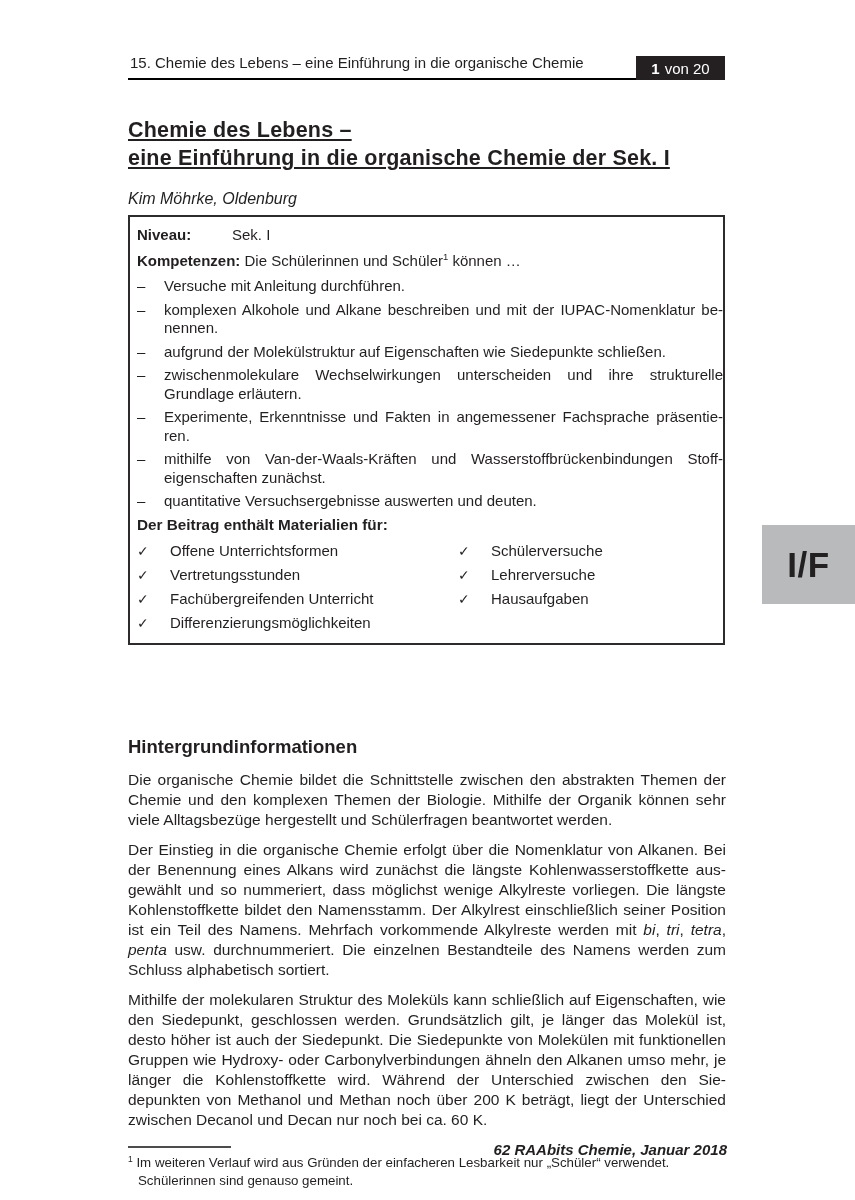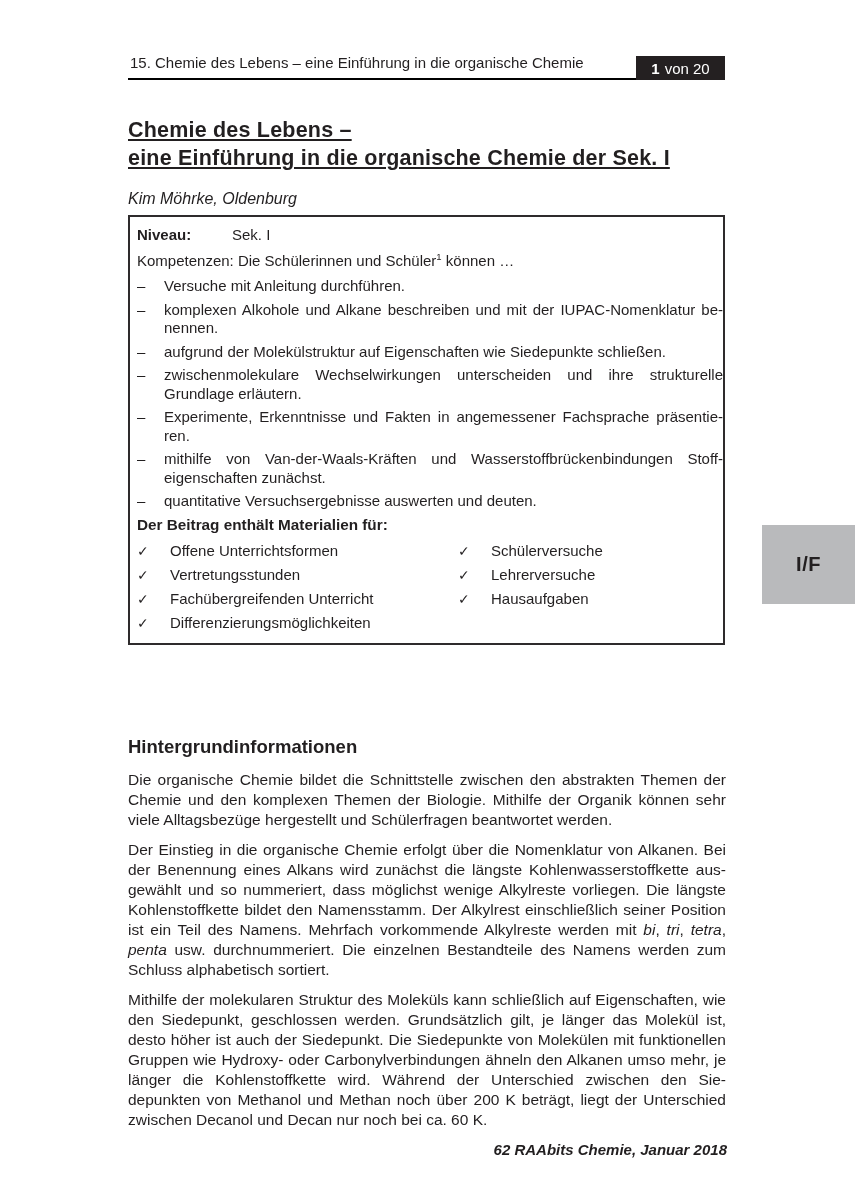--- a/index.html
+++ b/index.html
@@ -29,36 +29,36 @@
   .author { position:absolute; left:128px; top:190px; font-size:16px;font-style:italic; }
   
   .info-box {
     position:absolute; left:128px; top:215px; width:597px; box-sizing:border-box;
     border:2px solid #2e2b2c; padding:9px 0 8px 7px;
     font-size:15px; line-height:18.5px;
   }
   .kv { display:flex; margin-bottom:7px; }
   .kv .k { width:95px; font-weight:bold; flex:none; }
   .komp { margin-bottom:7px; }
-  .komp b { font-weight:normal; }
+  .komp b { font-weight:bold; }
   sup.fn-ref { font-size:9.5px; vertical-align:super; line-height:0; }
   .bullet { display:flex; margin-bottom:5px; }
   .bullet .dash { width:27px; flex:none; }
   .bullet .btxt { flex:1; text-align:justify; }
   .mat-heading { font-weight:bold; margin:2px 0 5px 0; font-size:15.3px; }
   .mat-cols { display:flex; }
   .mat-col.left { width:321px; flex:none; }
   .mat-col.right { flex:1; }
   .mat-row { display:flex; height:24px; align-items:baseline; line-height:24px; }
   .mat-row .check { width:33px; flex:none; font-size:14px; }
   
   .side-tab {
     position:absolute; left:762px; top:525px; width:93px; height:79px;
     background:#b9babc; color:#232021; display:flex; align-items:center;
-    justify-content:center; font-weight:bold; font-size:20px; letter-spacing:0.5px;
+    justify-content:center; font-weight:bold; font-size:35px; letter-spacing:0.5px;
   }
   
   .body-col { position:absolute; left:128px; top:704px; width:598px;margin-top:32px; }
   .section-heading { margin:0 0 12px 0; font-size:18.5px; font-weight:bold; }
   .body-col p { margin:0 0 10px 0; font-size:15.5px; line-height:20px; text-align:justify; }
   .body-col p i { font-style:italic; }
   
   .footnote { margin-top:16px; font-size:13.3px; line-height:17.5px; }
   .fn-rule { width:103px; border-top:2px solid #4c4c4c; margin-bottom:6px; }
   .fn-text { padding-left:10px; text-indent:-10px; }
@@ -167,17 +167,24 @@
   </div>
 
   <div class="side-tab">I/F</div>
 
   <div class="body-col">
     <h2 class="section-heading">Hintergrundinformationen</h2>
     <p>Die organische Chemie bildet die Schnittstelle zwischen den abstrakten Themen der Chemie und den komplexen Themen der Biologie. Mithilfe der Organik können sehr viele Alltagsbezüge hergestellt und Schülerfragen beantwortet werden.</p>
     <p><span>Der Einstieg in die organische Chemie erfolgt über die Nomenklatur von Alkanen. Bei der Benennung eines Alkans wird zunächst die längste Kohlenwasserstoffkette aus­gewählt und so nummeriert, dass möglichst wenige Alkylreste vorliegen. Die längste Kohlenstoffkette bildet den Namensstamm. Der Alkylrest einschließlich seiner Posi­tion ist ein Teil des Namens. Mehrfach vorkommende Alkylreste werden mit </span><i>bi</i><span>, </span><i>tri</i><span>, </span><i>tetra</i><span>, </span><i>penta</i><span> usw. durchnummeriert. Die einzelnen Bestandteile des Namens werden zum Schluss alphabetisch sortiert.</span></p>
     <p>Mithilfe der molekularen Struktur des Moleküls kann schließlich auf Eigenschaften, wie den Siedepunkt, geschlossen werden. Grundsätzlich gilt, je länger das Molekül ist, desto höher ist auch der Siedepunkt. Die Siedepunkte von Molekülen mit funktio­nellen Gruppen wie Hydroxy- oder Carbonylverbindungen ähneln den Alkanen umso mehr, je länger die Kohlenstoffkette wird. Während der Unterschied zwischen den Sie­depunkten von Methanol und Methan noch über 200 K beträgt, liegt der Unterschied zwischen Decanol und Decan nur noch bei ca. 60 K.</p>
 
+    <div class="footnote">
+      <div class="fn-rule"></div>
+      <div class="fn-text">
+        <sup>1</sup><span> Im weiteren Verlauf wird aus Gründen der einfacheren Lesbarkeit nur „Schüler“ verwendet.</span>
+        <span class="fn-line2">Schülerinnen sind genauso gemeint.</span>
+      </div>
+    </div>
   </div>
 
   <div class="page-footer">62 RAAbits Chemie, Januar 2018</div>
 
 </div>
 
 </body></html>

